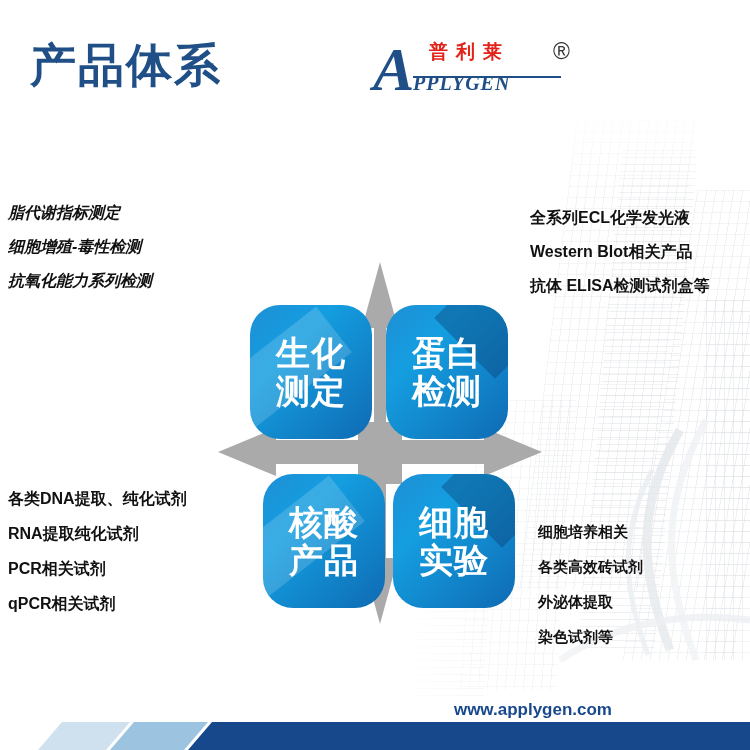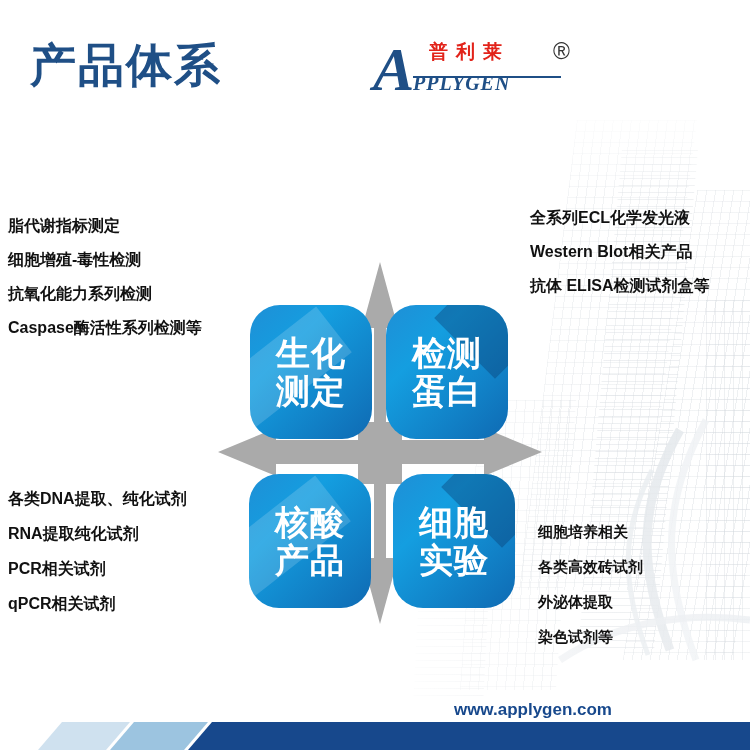--- a/index.html
+++ b/index.html
@@ -86,21 +86,21 @@
     width:122px; height:134px; border-radius:30px;
     overflow:hidden;
     display:flex; flex-direction:column;
     align-items:center; justify-content:center;
     color:#fff; font-weight:bold; font-size:34px; line-height:1.12;
     letter-spacing:1px;
     background:linear-gradient(135deg,#1f8fd6 0%,#149ee0 32%,#1180c6 72%,#0f6ab3 100%);
   }
   #tile-biochem { left:250px; top:305px; }
   #tile-protein { left:386px; top:305px; }
-  #tile-nucleic { left:249px; top:474px;align-items:center; }
+  #tile-nucleic { left:263px; top:474px;align-items:center; }
   #tile-cell    { left:393px; top:474px; }
 
   .tile .ribbon{ position:absolute; pointer-events:none; }
   
   .rib-bl{
     left:-40px; bottom:-24px; width:180px; height:58px;
     background:rgba(255,255,255,.16);
     transform:rotate(-38deg); transform-origin:left bottom;
   }
   
@@ -110,21 +110,21 @@
     transform:rotate(45deg);
   }
   .tile .lbl{ position:relative; z-index:2; }
 
   
   .txtblock{ position:absolute; z-index:8; }
   .txtblock .line{
     font-size:16px; font-weight:bold; color:#111;
     line-height:1; white-space:nowrap;
   }
-  #block-biochem { left:8px;  top:218px; }
+  #block-biochem { left:8px;  top:205px;font-style:italic; }
   #block-biochem .line{ margin-bottom:18px; }
   #block-protein { left:530px; top:210px; }
   #block-protein .line{ margin-bottom:18px; }
   #block-nucleic { left:8px;  top:491px; }
   #block-nucleic .line{ margin-bottom:19px; }
   #block-cell    { left:538px; top:524px; font-size:0; }
   #block-cell .line{ font-size:15px; margin-bottom:20px; }
 
   
   #footer{ position:absolute; left:0; bottom:0; width:634px; height:70px; z-index:9; }
@@ -176,39 +176,38 @@
   </svg>
 </div>
 
 <div class="tile" id="tile-biochem">
   <span class="ribbon rib-bl"></span>
   <span class="lbl">生化</span>
   <span class="lbl">测定</span>
 </div>
 <div class="tile" id="tile-protein">
   <span class="ribbon rib-tr"></span>
+  <span class="lbl">蛋白</span>
   <span class="lbl">检测</span>
-  <span class="lbl">蛋白</span>
 </div>
 <div class="tile" id="tile-nucleic">
   <span class="ribbon rib-bl"></span>
   <span class="lbl">核酸</span>
   <span class="lbl">产品</span>
 </div>
 <div class="tile" id="tile-cell">
   <span class="ribbon rib-tr"></span>
   <span class="lbl">细胞</span>
   <span class="lbl">实验</span>
 </div>
 
 <div class="txtblock" id="block-biochem">
   <div class="line">脂代谢指标测定</div>
   <div class="line">细胞增殖-毒性检测</div>
   <div class="line">抗氧化能力系列检测</div>
-  <div class="line">Caspase酶活性系列检测等</div>
 </div>
 
 <div class="txtblock" id="block-protein">
   <div class="line">全系列ECL化学发光液</div>
   <div class="line">Western Blot相关产品</div>
   <div class="line">抗体  ELISA检测试剂盒等</div>
 </div>
 
 <div class="txtblock" id="block-nucleic">
   <div class="line">各类DNA提取、纯化试剂</div>

